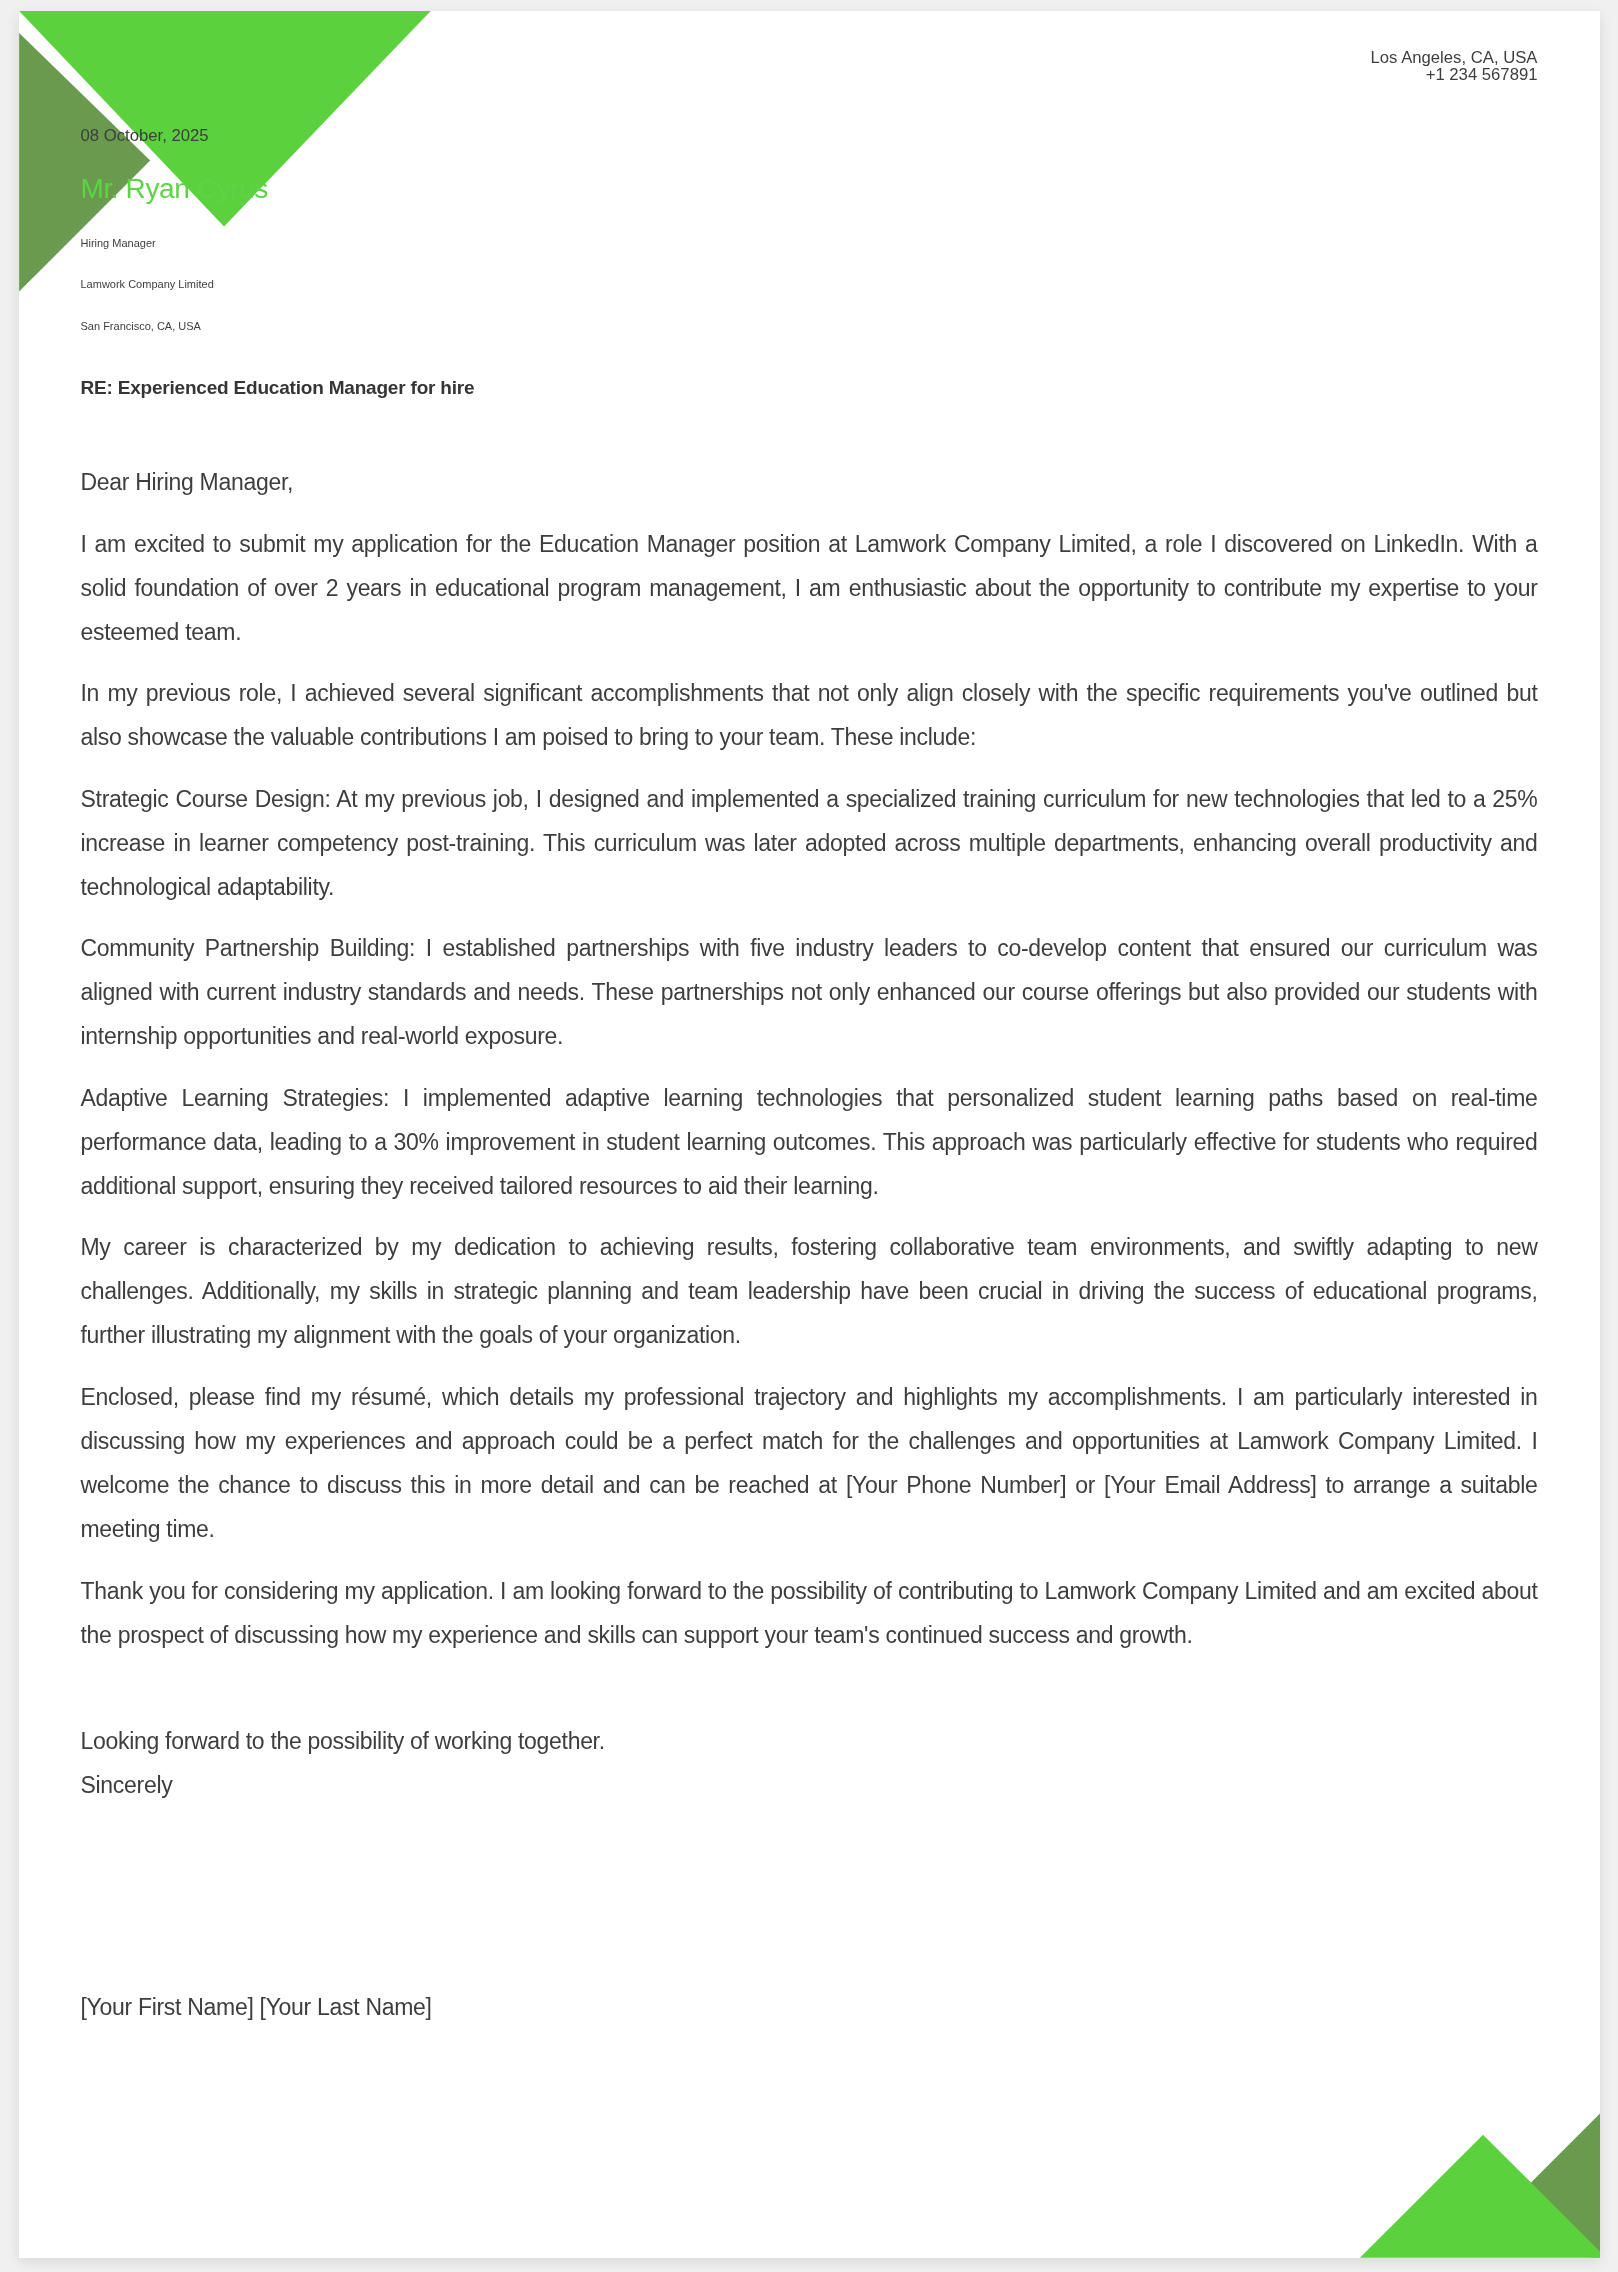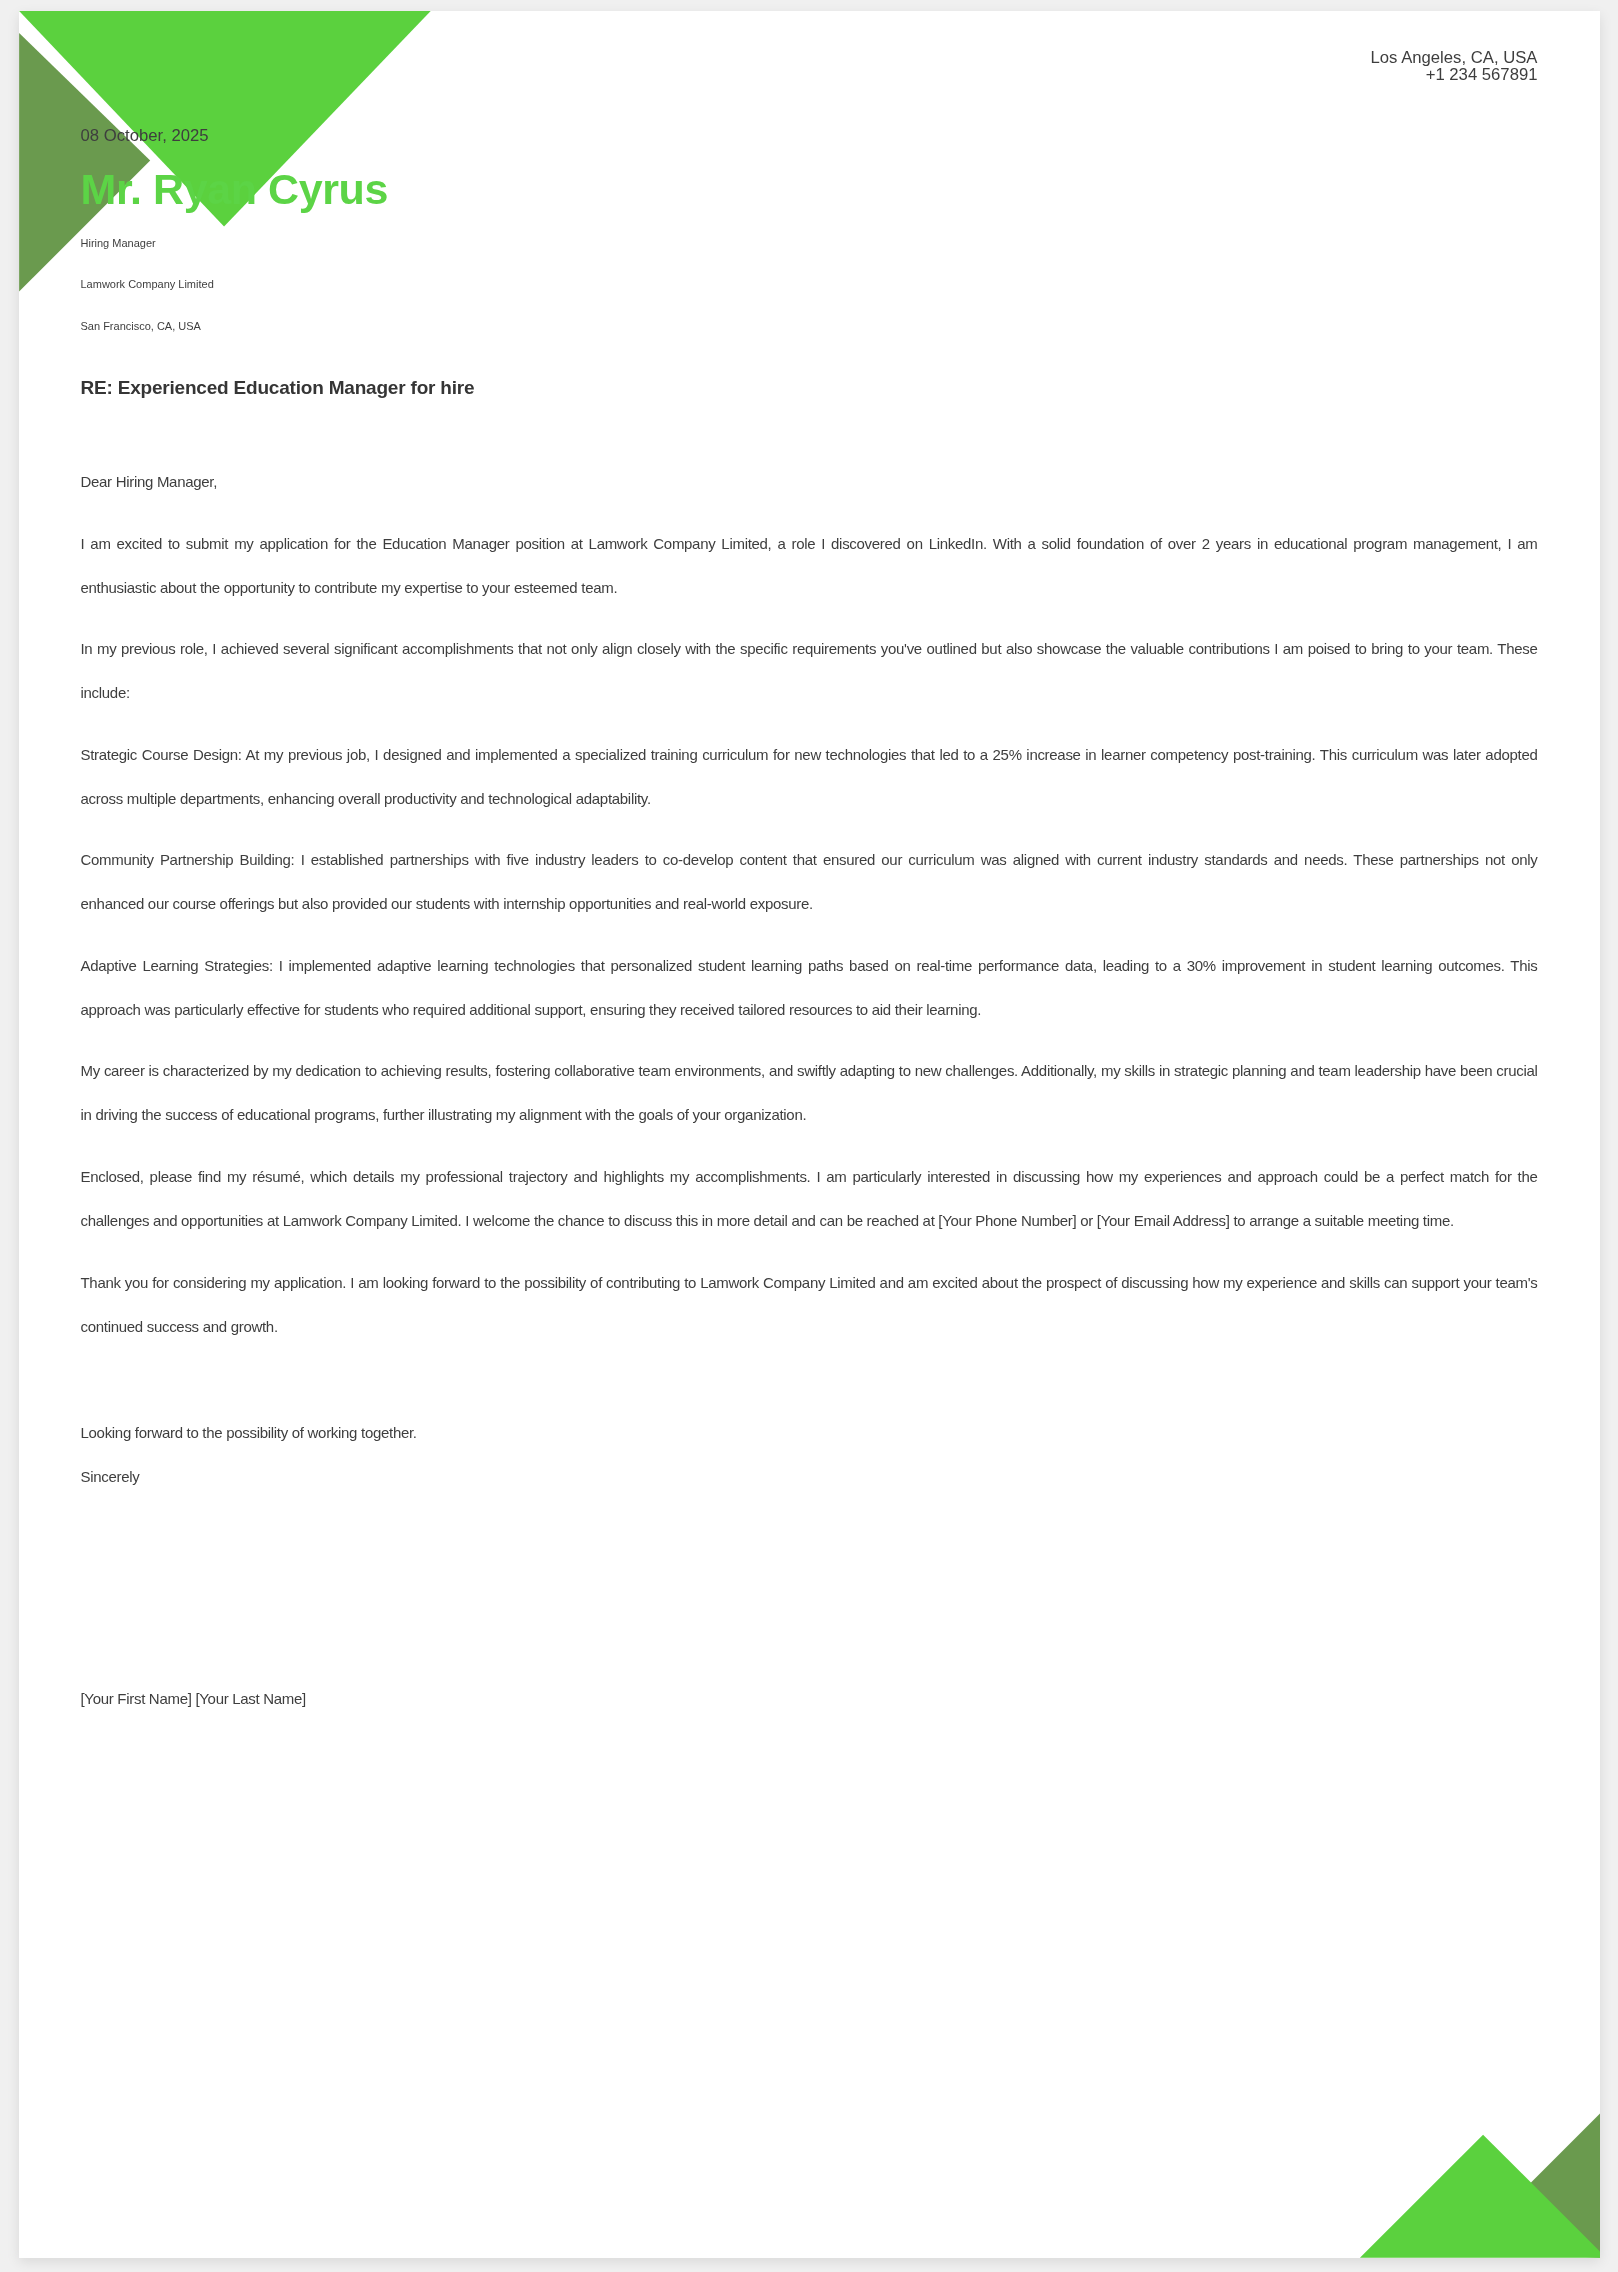--- a/index.html
+++ b/index.html
@@ -30,29 +30,29 @@
   .deco-br{right:0;bottom:0;}
   .content{position:relative;padding:0 62px;color:var(--body-text);}
   .header{padding-top:39px;text-align:right;}
   .sender-name{
     font-size:37px;line-height:40px;font-weight:700;
     color:var(--brand-green);letter-spacing:-0.4px;
   }
   .contact-line{font-size:16.7px;line-height:16.7px;}
   .date{font-size:16.7px;line-height:16.7px;margin-top:44px;}
   .recipient-name{
-    font-size:43px;line-height:42px;font-weight:700;
+    font-size:28px;line-height:42px;font-weight:400;
     color:var(--brand-green);letter-spacing:-0.4px;margin-top:23px;
   }
   .recipient-line{font-size:11px;line-height:16.7px;margin-top:25px;}
   .subject{
     font-size:19px;line-height:19.3px;font-weight:700;
     color:var(--subject-text);margin-top:43px;letter-spacing:-0.2px;
   }
-  .body-block{font-size:15px;line-height:44px;letter-spacing:-0.3px;}
+  .body-block{font-size:23px;line-height:44px;letter-spacing:-0.3px;}
   .salutation{margin-top:63px;}
   .letter-body p{ text-align:justify; margin-top:17.6px; }
   .closing-line{margin-top:62px;}
   .signature{margin-top:178px;}
 </style>
 </head>
 <body>
 
 <div class="page">
 

